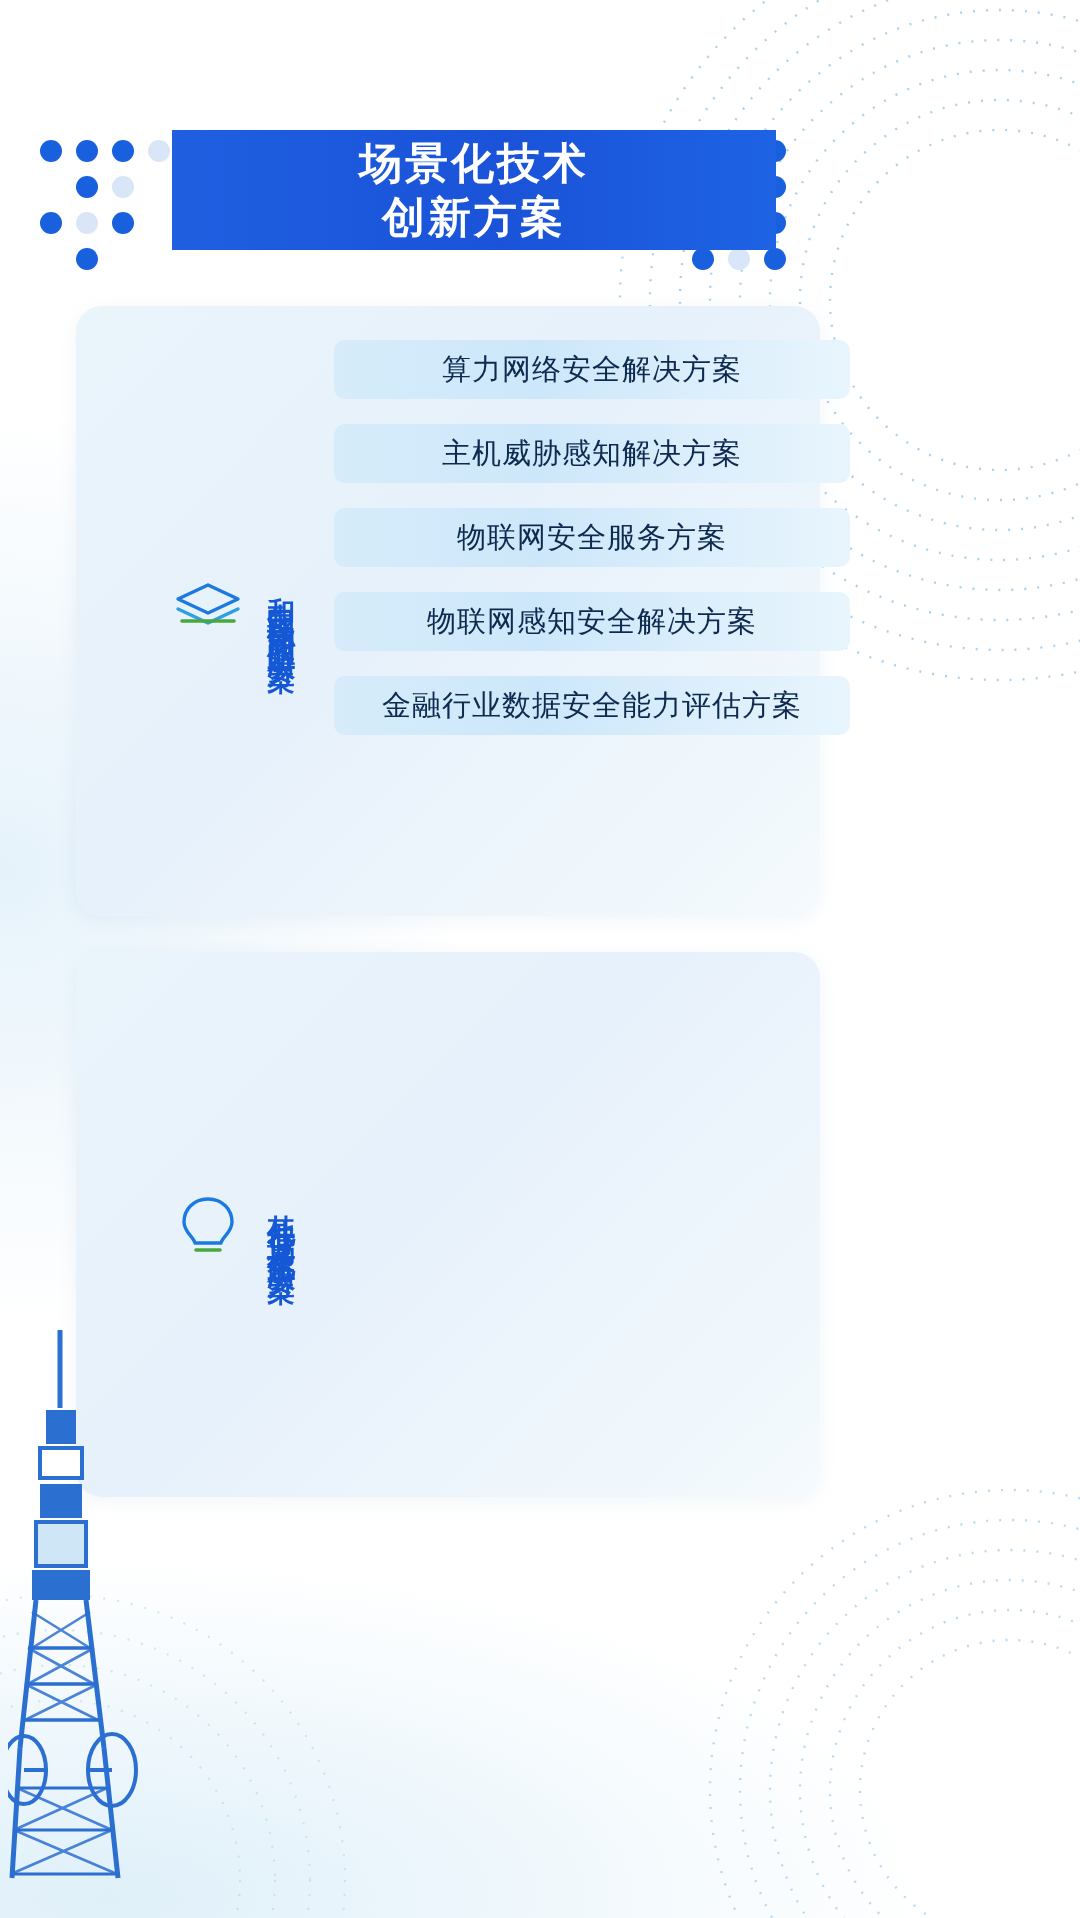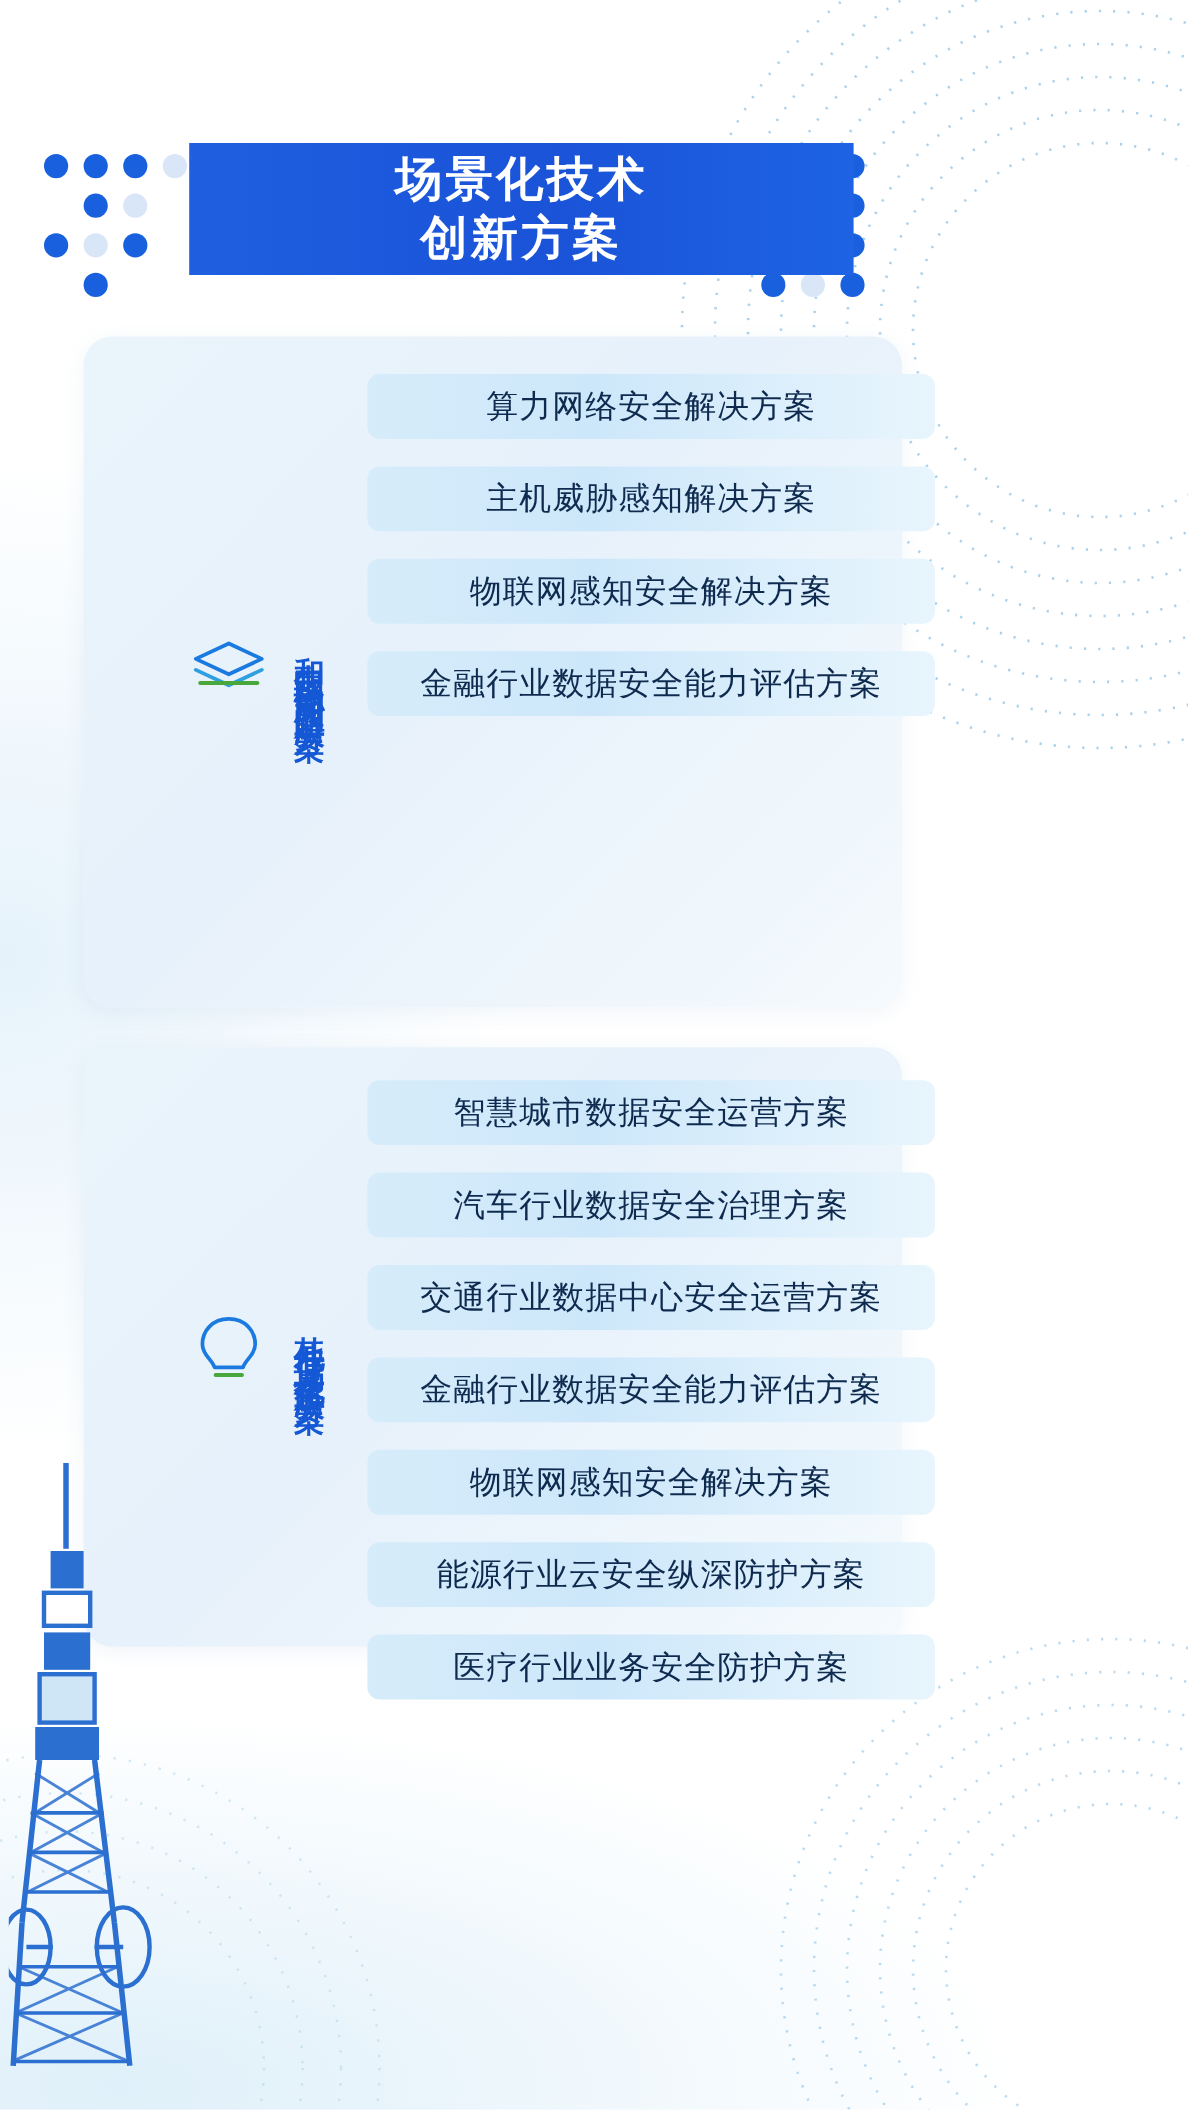--- a/index.html
+++ b/index.html
@@ -247,47 +247,39 @@
     </svg>
   </div>
 
   <div class="panel-label">
     <div class="panel-label-text">和中国移动协同的解决方案</div>
   </div>
 
   <div class="items">
     <div class="item">算力网络安全解决方案</div>
     <div class="item">主机威胁感知解决方案</div>
+    <div class="item">物联网安全服务方案</div>
     <div class="item">物联网感知安全解决方案</div>
     <div class="item">金融行业数据安全能力评估方案</div>
   </div>
 </div>
 
 <div class="panel" id="panel-2">
 
   <div class="panel-icon">
     <svg viewBox="0 0 72 72" width="72" height="72">
       <path d="M36 10 C21 10 12 21 12 33 C12 43 21 47 23 54 L49 54 C51 47 60 43 60 33 C60 21 51 10 36 10 Z" fill="none" stroke="#1a7ae0" stroke-width="3.4" stroke-linejoin="round"></path>
       <line x1="24" y1="61" x2="48" y2="61" stroke="#49a83b" stroke-width="3.6" stroke-linecap="round"></line>
     </svg>
   </div>
 
   <div class="panel-label">
     <div class="panel-label-text">其他行业场景化解决方案</div>
   </div>
 
-  <div class="items">
-    <div class="item">智慧城市数据安全运营方案</div>
-    <div class="item">汽车行业数据安全治理方案</div>
-    <div class="item">交通行业数据中心安全运营方案</div>
-    <div class="item">金融行业数据安全能力评估方案</div>
-    <div class="item">物联网感知安全解决方案</div>
-    <div class="item">能源行业云安全纵深防护方案</div>
-    <div class="item">医疗行业业务安全防护方案</div>
-  </div>
 </div>
 
 <div class="tower">
   <svg viewBox="0 0 170 600" width="170" height="600">
     <line x1="52" y1="12" x2="52" y2="90" stroke="#2b6fd0" stroke-width="5"></line>
     <rect x="38" y="92" width="30" height="34" fill="#2b6fd0"></rect>
     <rect x="32" y="130" width="42" height="30" fill="#ffffff" stroke="#2b6fd0" stroke-width="4"></rect>
     <rect x="32" y="166" width="42" height="34" fill="#2b6fd0"></rect>
     <rect x="28" y="204" width="50" height="44" fill="#cfe6f7" stroke="#2b6fd0" stroke-width="4"></rect>
     <rect x="24" y="252" width="58" height="30" fill="#2b6fd0"></rect>

